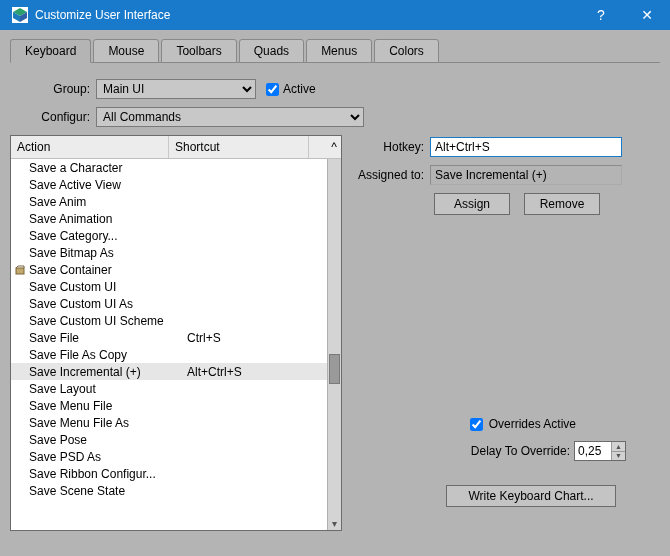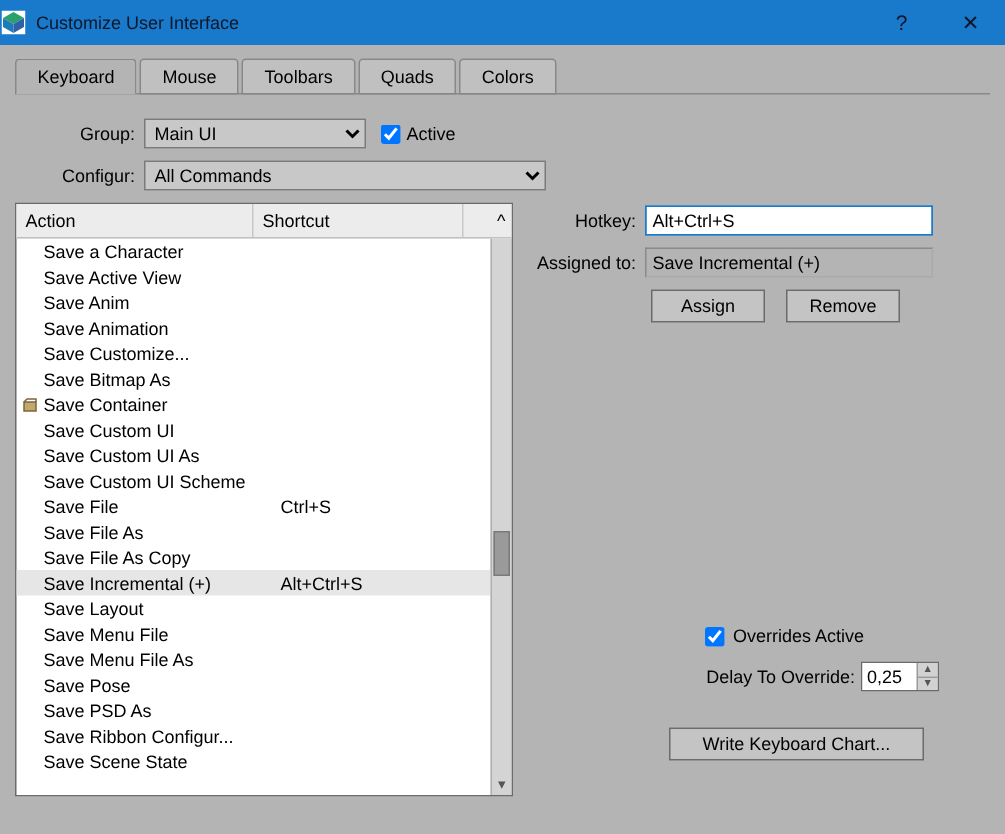--- a/index.html
+++ b/index.html
@@ -9,24 +9,24 @@
     font-family: Tahoma, "Segoe UI", Arial, sans-serif;
     font-size: 12px;
     background: #b4b4b4;
     overflow: hidden;
   }
   :root { --accent: #1979ca; }
   
   .titlebar {
     height: 30px;
     background: var(--accent);
-    color: #0f172a;
+    color: #ffffff;
     display: flex;
     align-items: center;
-    padding-left: 0;
+    padding-left: 11px;
   }
   .titlebar .app-icon {
     width: 18px; height: 18px;
     display: flex; align-items: center; justify-content: center;
     margin-right: 6px;
   }
   .titlebar .app-icon svg { width: 16px; height: 16px; }
   .titlebar .title { flex: 0 0 auto; font-size: 12px; }
   .titlebar .spacer { flex: 1 1 auto; }
   .titlebar .winbtn {
@@ -82,21 +82,21 @@
     text-align: right;
     padding-right: 6px;
   }
   select.combo {
     height: 20px;
     border: 1px solid #7a7a7a;
     background: #c8c8c8;
     font: inherit;
     padding: 0 2px;
   }
-  .group-select { width: 148px; }
+  .group-select { width: 160px; }
   .cat-select { width: 268px; }
   .chk {
     display: flex; align-items: center; gap: 4px;
     margin-left: 10px;
   }
   input[type=checkbox] { margin: 0; width: 13px; height: 13px; }
   
   .cols {
     display: flex;
     margin-top: 6px;
@@ -266,20 +266,21 @@
   <div class="winbtn">✕</div>
 </div>
 
 <div class="client">
 
   <div class="tabstrip">
     <div class="tab active">Keyboard</div>
     <div class="tab">Mouse</div>
     <div class="tab">Toolbars</div>
     <div class="tab">Quads</div>
+    <div class="tab">Menus</div>
     <div class="tab">Colors</div>
   </div>
 
   <div class="tabpanel">
 
     <div class="formrow">
       <span class="lab">Group:</span>
       <select class="combo group-select">
         <option>Main UI</option>
       </select>
@@ -322,21 +323,21 @@
                   <span class="ac">Save Anim</span>
                   <span class="sc"></span>
                 </div>
                 <div class="row">
                   <span class="ic"></span>
                   <span class="ac">Save Animation</span>
                   <span class="sc"></span>
                 </div>
                 <div class="row">
                   <span class="ic"></span>
-                  <span class="ac">Save Customize...</span>
+                  <span class="ac">Save Category...</span>
                   <span class="sc"></span>
                 </div>
                 <div class="row">
                   <span class="ic"></span>
                   <span class="ac">Save Bitmap As</span>
                   <span class="sc"></span>
                 </div>
                 <div class="row">
                   <span class="ic">
                     <svg width="12" height="12" viewBox="0 0 12 12">
@@ -359,25 +360,20 @@
                 </div>
                 <div class="row">
                   <span class="ic"></span>
                   <span class="ac">Save Custom UI Scheme</span>
                   <span class="sc"></span>
                 </div>
                 <div class="row">
                   <span class="ic"></span>
                   <span class="ac">Save File</span>
                   <span class="sc">Ctrl+S</span>
-                </div>
-                <div class="row">
-                  <span class="ic"></span>
-                  <span class="ac">Save File As</span>
-                  <span class="sc"></span>
                 </div>
                 <div class="row">
                   <span class="ic"></span>
                   <span class="ac">Save File As Copy</span>
                   <span class="sc"></span>
                 </div>
                 <div class="row selected">
                   <span class="ic"></span>
                   <span class="ac">Save Incremental (+)</span>
                   <span class="sc">Alt+Ctrl+S</span>

